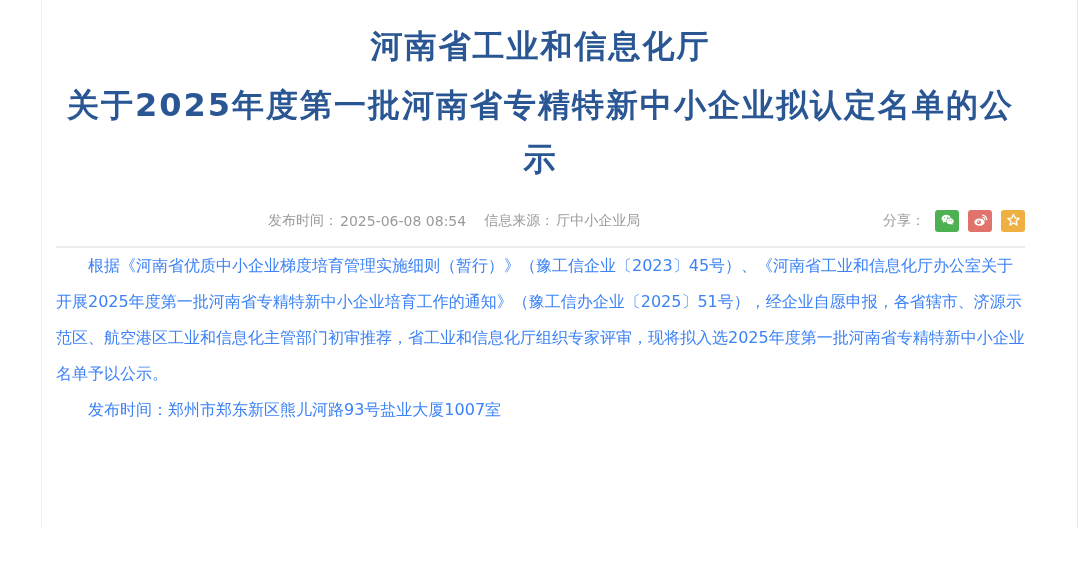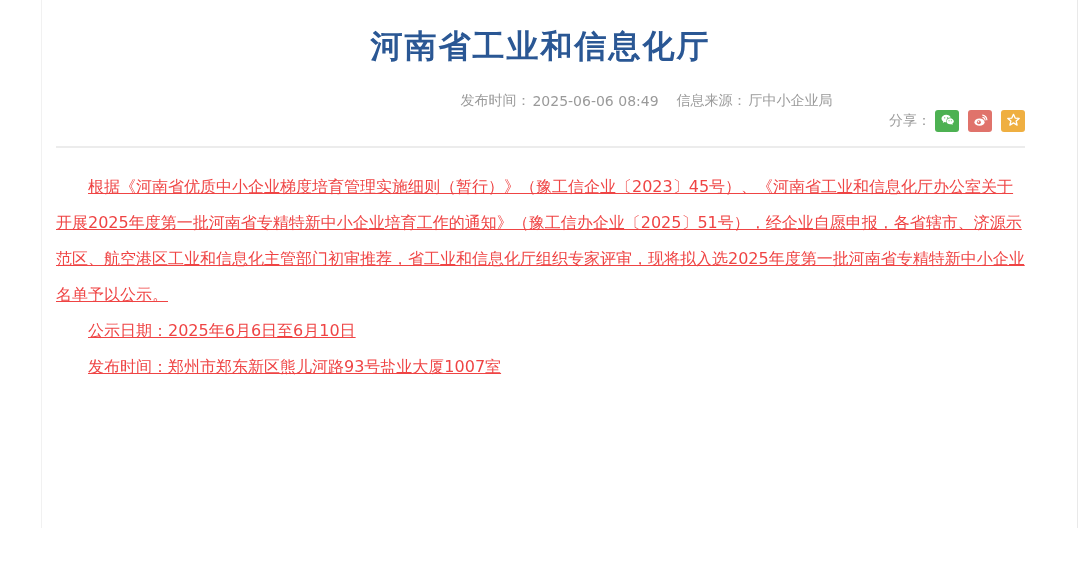--- a/index.html
+++ b/index.html
@@ -30,69 +30,67 @@
   .title-agency { line-height: 44px; }
   .title-subject { margin-top: 10px; line-height: 54px; }
 
   .meta-row {
     margin-top: 24px;
     display: flex;
     align-items: center;
     color: #9a9a9a;
     font-size: 14px;
     white-space: nowrap;
-    flex-direction: column;
   }
   .meta-info { margin-left: 212px; display: flex; align-items: center; }
   .meta-info .value { margin-left: 2px; }
   .meta-info .source-label { margin-left: 18px; }
   .share {
     margin-left: auto;
     display: flex;
     align-items: center;
   }
-  .share-label { margin-right: 4px; }
+  .share-label { margin-right: 10px; }
   .share-btn {
     width: 24px; height: 22px;
     border-radius: 3px;
     display: flex; align-items: center; justify-content: center;
     margin-left: 9px;
     cursor: pointer;
     text-decoration: none;
   }
   .share-btn.wechat  { background: #4db152; margin-left: 0; }
   .share-btn.weibo   { background: #e0736b; }
   .share-btn.favorite{ background: #efaf41; }
 
   .divider {
     border: none;
     border-top: 2px solid #ececec;
     margin: 14px 0 0 0;
   }
 
   .article {
-    margin-top: 21px;
     font-size: 16px;
-    color: #ef4444;
+    color: #3b82f6;
     line-height: 36px;
-    text-decoration: underline;
   }
   .article p { margin: 0; text-indent: 2em; }
 </style>
 </head>
 <body>
 
 <div class="content">
 
   <h1 class="title-agency">河南省工业和信息化厅</h1>
+  <h1 class="title-subject">关于2025年度第一批河南省专精特新中小企业拟认定名单的公示</h1>
 
   <div class="meta-row">
     <div class="meta-info">
       <span>发布时间：</span>
-      <span class="value">2025-06-06 08:49</span>
+      <span class="value">2025-06-08 08:54</span>
       <span class="source-label">信息来源：</span>
       <span class="value">厅中小企业局</span>
     </div>
     <div class="share">
       <span class="share-label">分享：</span>
 
       <a class="share-btn wechat">
         <span>
           <svg width="17" height="16" viewBox="0 0 24 24">
             <path fill="#ffffff" d="M10 4C6.1 4 3 6.6 3 9.8c0 1.8 1 3.4 2.6 4.4l-.7 2.2 2.5-1.3c.8.3 1.7.4 2.6.4h.3c-.2-.5-.3-1.1-.3-1.7 0-3 2.9-5.4 6.4-5.4h.5C16.3 5.9 13.4 4 10 4z"></path>
@@ -124,18 +122,17 @@
           </svg>
         </span>
       </a>
     </div>
   </div>
 
   <hr class="divider">
 
   <div class="article">
     <p>根据《河南省优质中小企业梯度培育管理实施细则（暂行）》（豫工信企业〔2023〕45号）、《河南省工业和信息化厅办公室关于开展2025年度第一批河南省专精特新中小企业培育工作的通知》（豫工信办企业〔2025〕51号），经企业自愿申报，各省辖市、济源示范区、航空港区工业和信息化主管部门初审推荐，省工业和信息化厅组织专家评审，现将拟入选2025年度第一批河南省专精特新中小企业名单予以公示。</p>
-    <p>公示日期：2025年6月6日至6月10日</p>
     <p>发布时间：郑州市郑东新区熊儿河路93号盐业大厦1007室</p>
 
   </div>
 
 </div>
 
 </body></html>

